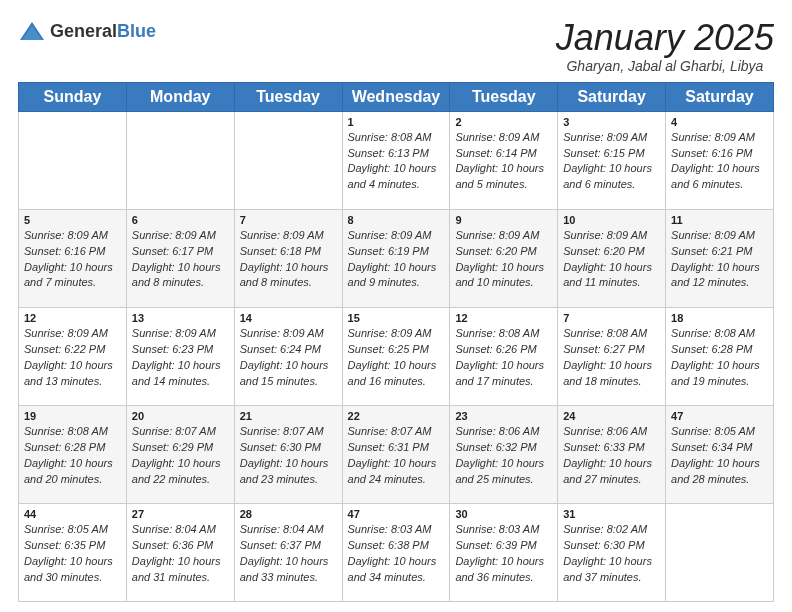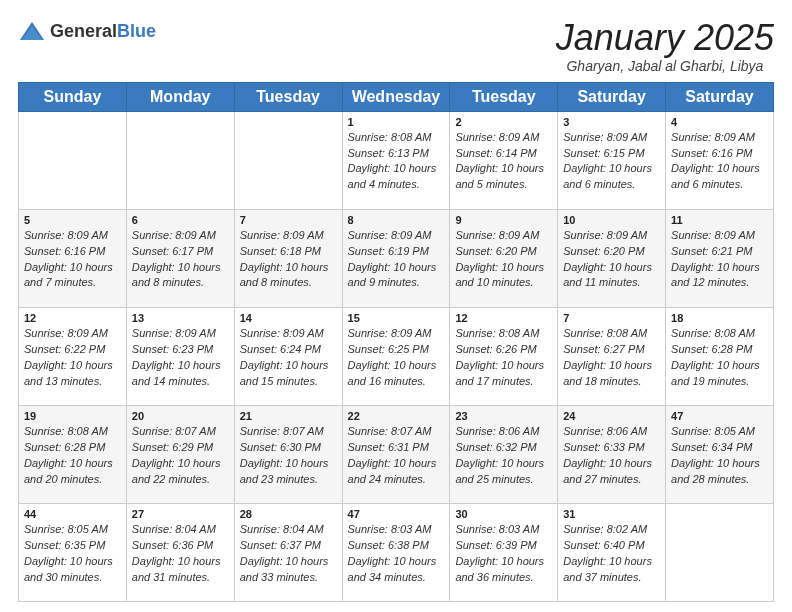--- a/index.html
+++ b/index.html
@@ -363,21 +363,21 @@
           <td>
             <div class="day-num">30</div>
             <div class="day-info" style="white-space: pre-line;">Sunrise: 8:03 AM
 Sunset: 6:39 PM
 Daylight: 10 hours
 and 36 minutes.</div>
           </td>
           <td>
             <div class="day-num">31</div>
             <div class="day-info" style="white-space: pre-line;">Sunrise: 8:02 AM
-Sunset: 6:40 PM
+Sunset: 6:30 PM
 Daylight: 10 hours
 and 37 minutes.</div>
           </td>
           <td class="empty-cell"></td>
         </tr>
       </tbody>
   </table>
 </div>
 
 </body></html>

